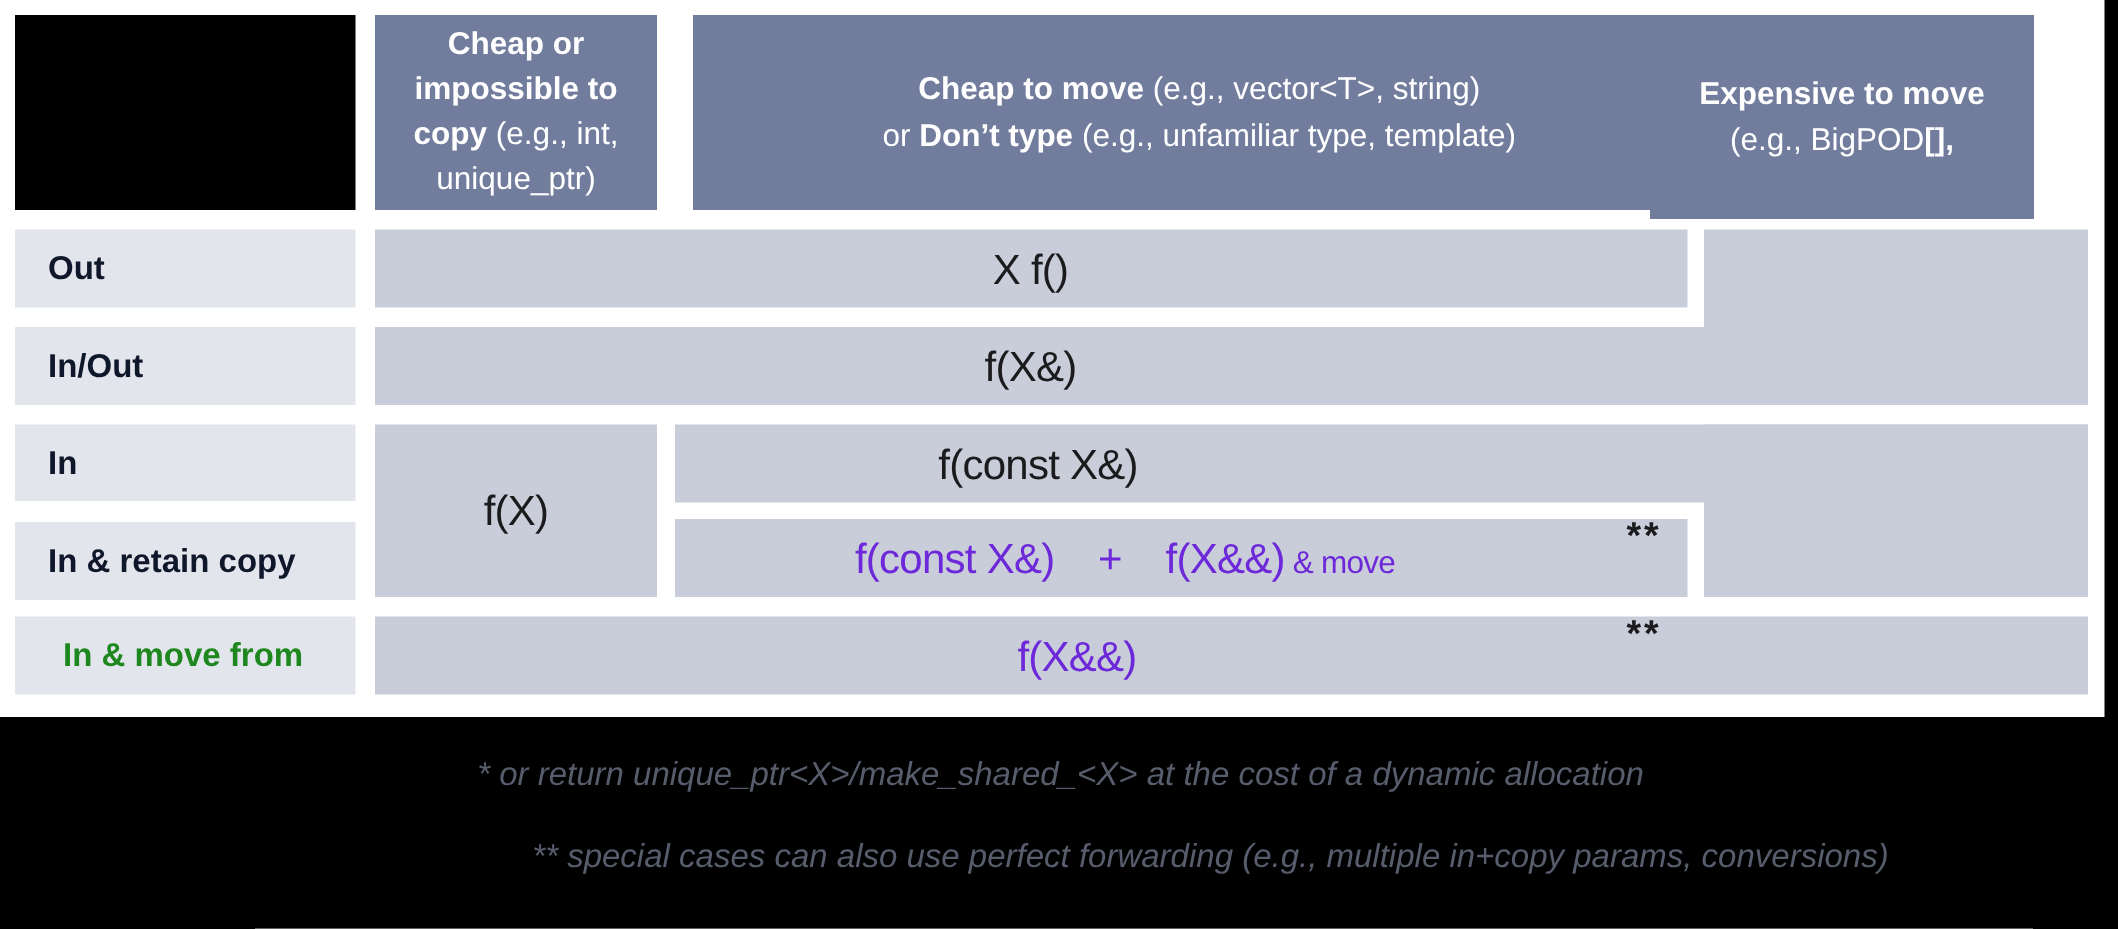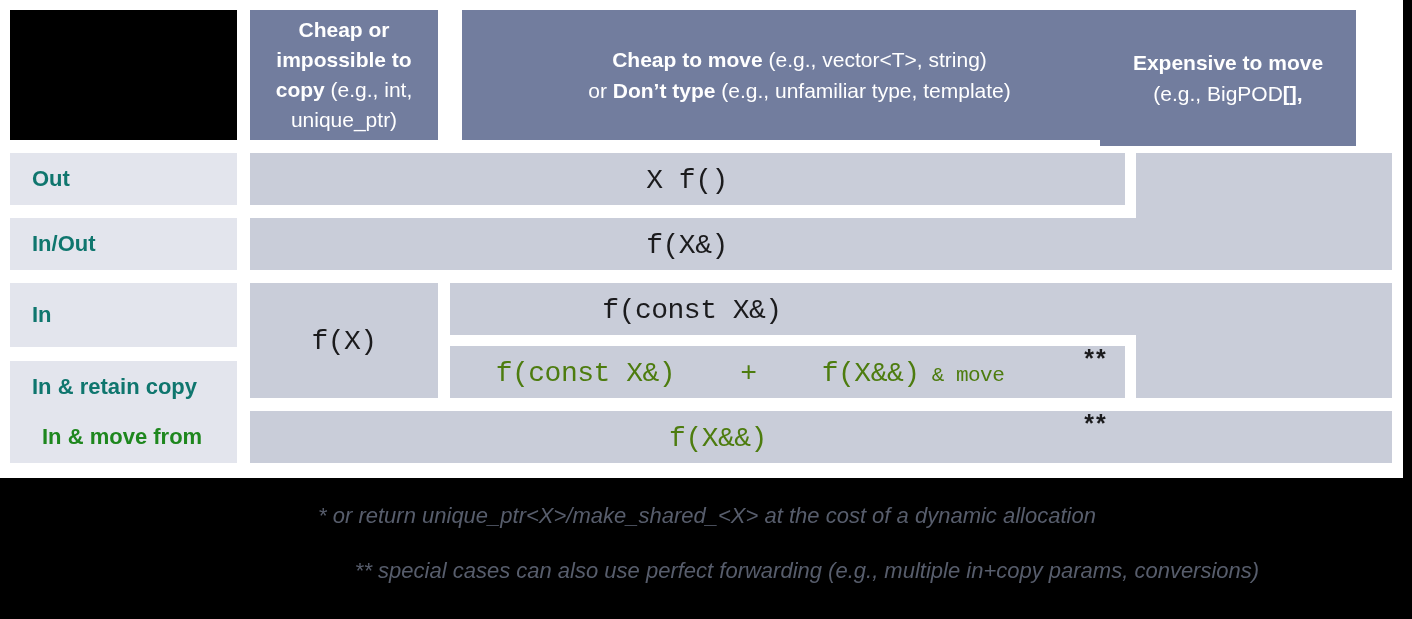--- a/index.html
+++ b/index.html
@@ -12,30 +12,30 @@
   .rightstrip{background:#000;}
   .hdr{
     background:#727d9e;color:#ffffff;
     display:flex;flex-direction:column;align-items:center;justify-content:center;
     text-align:center;font-size:21px;line-height:1.5;
   }
   .hdr .hline{white-space:nowrap;}
   .hdr.wrapfirst .hline{white-space:normal;}
   .hdr .b{font-weight:bold;}
   .rowlabel{
-    background:#e3e5ed;color:#0f766e;font-weight:bold;font-size:22px;
+    background:#e3e5ed;color:#0f172a;font-weight:bold;font-size:22px;
     display:flex;align-items:center;padding-left:22px;
   }
   .rowlabel.green{color:#1e871e;padding-left:32px;}
   .cell{background:#c9cdd9;}
   .code{
     position:absolute;transform:translate(-50%,-50%);
-    color:#1b1b1d;font-size:28px;letter-spacing:-0.5px;white-space:pre;font-family:Liberation Mono, monospace;
+    color:#1b1b1d;font-size:28px;letter-spacing:-0.5px;white-space:pre;
   }
-  .code.green{color:#4d7c0f;}
+  .code.green{color:#6d28d9;}
   .code .suffix{font-size:21px;}
   .marker{
     position:absolute;transform:translate(-50%,-50%);
     color:#1b1b1d;font-size:25px;font-weight:bold;letter-spacing:2px;
   }
   .footer{background:#000;padding-left:20px;}
   .fn{
     position:absolute;transform:translate(-50%,-50%);
     color:#575d6c;font-size:22px;font-style:italic;white-space:nowrap;
   }
@@ -54,22 +54,22 @@
       <div class="hline"><span class="b">Cheap to move</span><span> (e.g., vector&lt;T&gt;, string)</span></div>
       <div class="hline"><span>or </span><span class="b">Don’t type</span><span> (e.g., unfamiliar type, template)</span></div>
     </div>
   <div class="abs hdr" style="left:1100px;top:10px;width:256px;height:136px;">
       <div class="hline"><span class="b">Expensive to move</span></div>
       <div class="hline"><span>(e.g., BigPOD</span><span class="b">[],</span></div>
     </div>
 
   <div class="abs rowlabel" style="left:10px;top:153px;width:227px;height:52px;">Out</div>
   <div class="abs rowlabel" style="left:10px;top:218px;width:227px;height:52px;">In/Out</div>
-  <div class="abs rowlabel" style="left:10px;top:283px;width:227px;height:64px;">In</div>
-  <div class="abs rowlabel" style="left:10px;top:361px;width:227px;height:52px;">In &amp; retain copy</div>
+  <div class="abs rowlabel" style="left:10px;top:283px;width:227px;height:51px;">In</div>
+  <div class="abs rowlabel" style="left:10px;top:348px;width:227px;height:52px;">In &amp; retain copy</div>
   <div class="abs rowlabel green" style="left:10px;top:411px;width:227px;height:52px;">In &amp; move from</div>
 
   <div class="abs cell" style="left:250px;top:153px;width:875px;height:52px;"></div>
   <div class="abs cell" style="left:1136px;top:153px;width:256px;height:117px;"></div>
   <div class="abs cell" style="left:250px;top:218px;width:1142px;height:52px;"></div>
   <div class="abs cell" style="left:250px;top:283px;width:188px;height:115px;"></div>
   <div class="abs cell" style="left:450px;top:283px;width:942px;height:52px;"></div>
   <div class="abs cell" style="left:1136px;top:283px;width:256px;height:115px;"></div>
   <div class="abs cell" style="left:450px;top:346px;width:675px;height:52px;"></div>
   <div class="abs cell" style="left:250px;top:411px;width:1142px;height:52px;"></div>

